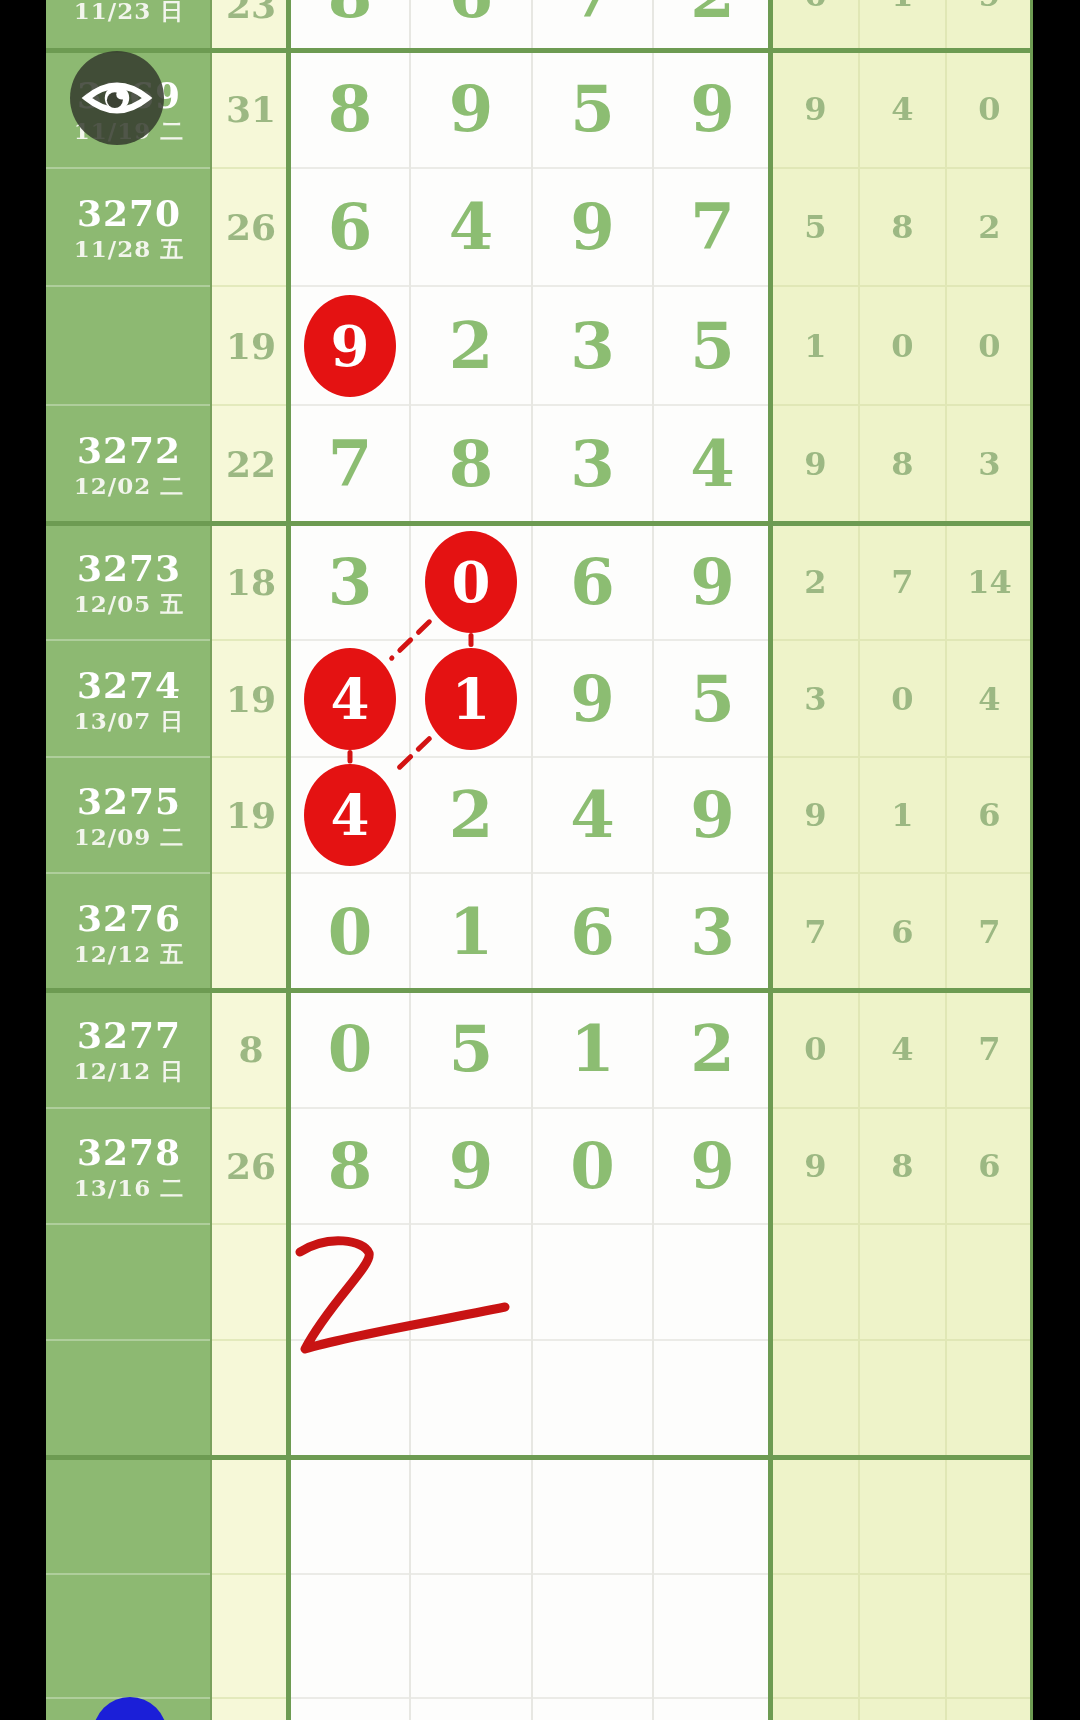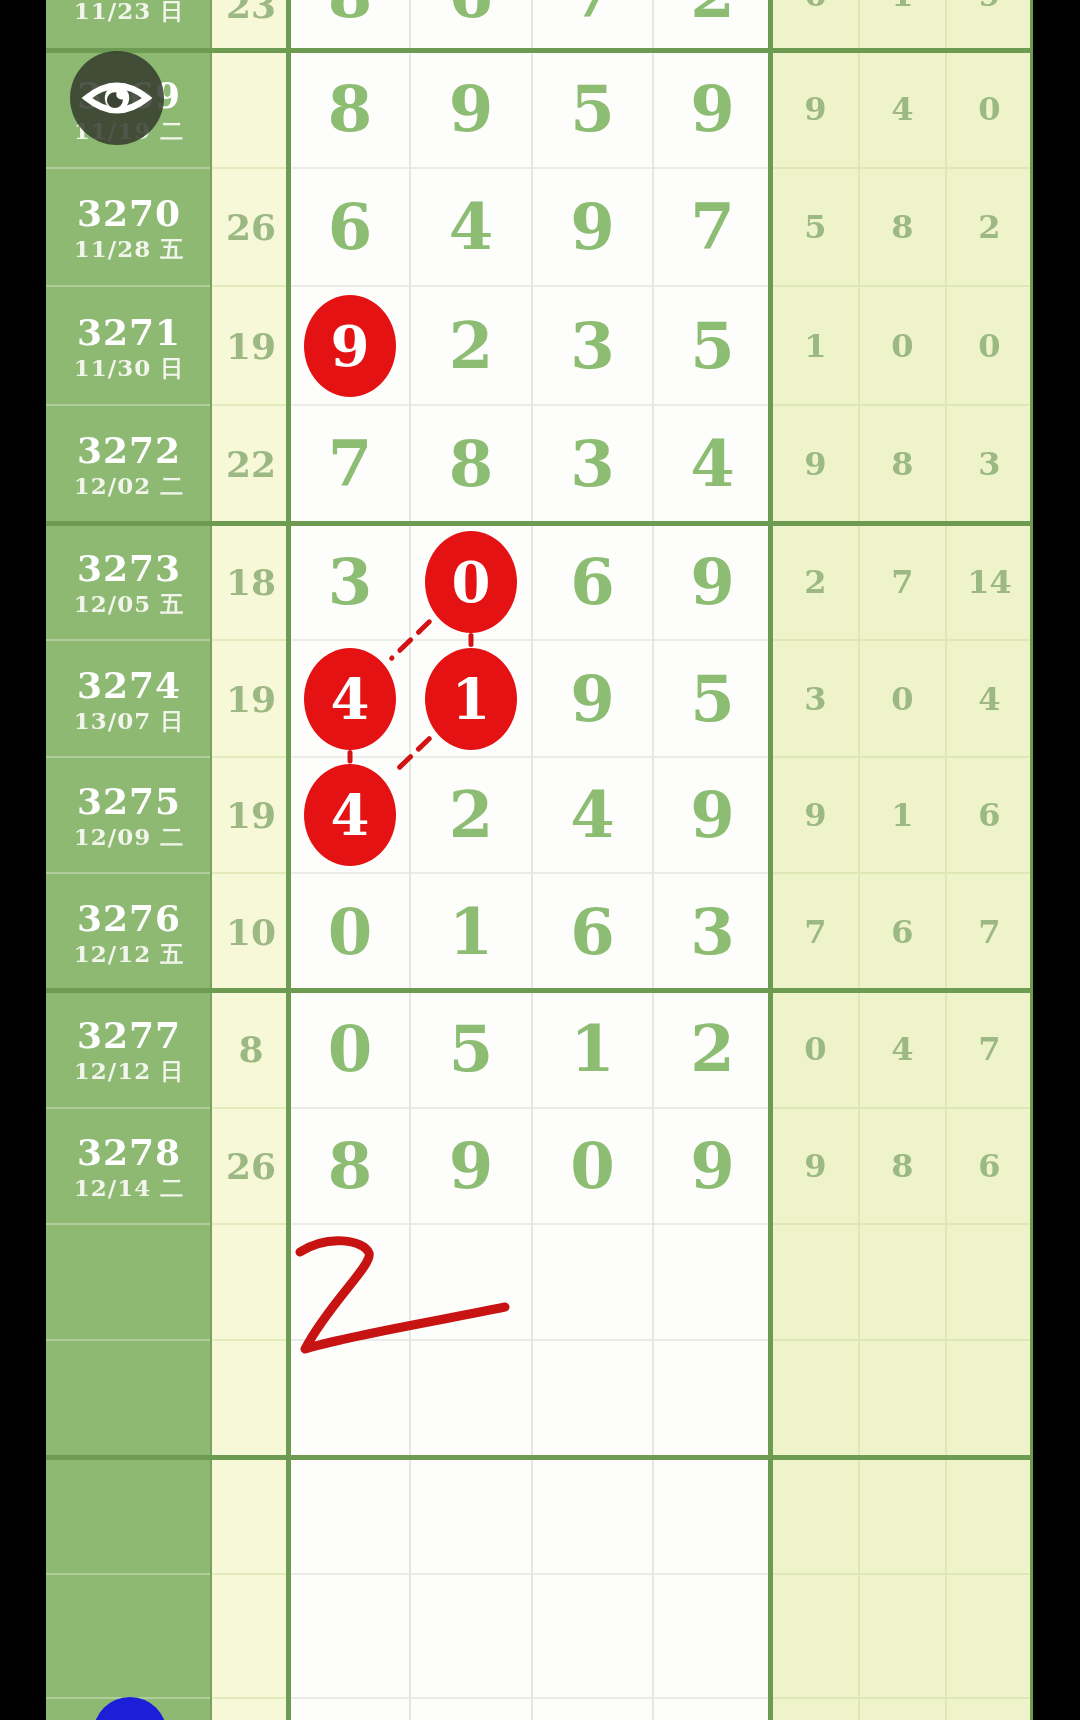--- a/index.html
+++ b/index.html
@@ -88,20 +88,23 @@
             <span class="rdigit">9</span>
           </div>
         </div>
         <div class="row" style="top: 50px; height: 118px;">
           <div class="cell label-cell">
             <div class="label-inner">
               <span class="period">3269</span>
               <span class="date">11/19 二</span>
             </div>
           </div>
+          <div class="cell sum-cell">
+            <span class="sum-span">31</span>
+          </div>
           <div class="cell" style="left: 244px; width: 120px;">
             <span class="bigdigit">8</span>
           </div>
           <div class="cell" style="left: 364px; width: 122px;">
             <span class="bigdigit">9</span>
           </div>
           <div class="cell" style="left: 486px; width: 121px;">
             <span class="bigdigit">5</span>
           </div>
           <div class="cell" style="left: 607px; width: 119px;">
@@ -143,26 +146,20 @@
             <span class="rdigit">5</span>
           </div>
           <div class="cell" style="left: 813px; width: 87px;">
             <span class="rdigit">8</span>
           </div>
           <div class="cell" style="left: 900px; width: 87px;">
             <span class="rdigit">2</span>
           </div>
         </div>
         <div class="row" style="top: 286px; height: 119px;">
-          <div class="cell label-cell">
-            <div class="label-inner">
-              <span class="period">3271</span>
-              <span class="date">11/30 日</span>
-            </div>
-          </div>
           <div class="cell sum-cell">
             <span class="sum-span">19</span>
           </div>
           <div class="cell" style="left: 244px; width: 120px;">
             <div class="redcircle">
               <span>9</span>
             </div>
           </div>
           <div class="cell" style="left: 364px; width: 122px;">
             <span class="bigdigit">2</span>
@@ -319,23 +316,20 @@
             <span class="rdigit">6</span>
           </div>
         </div>
         <div class="row" style="top: 873px; height: 117px;">
           <div class="cell label-cell">
             <div class="label-inner">
               <span class="period">3276</span>
               <span class="date">12/12 五</span>
             </div>
           </div>
-          <div class="cell sum-cell">
-            <span class="sum-span">10</span>
-          </div>
           <div class="cell" style="left: 244px; width: 120px;">
             <span class="bigdigit">0</span>
           </div>
           <div class="cell" style="left: 364px; width: 122px;">
             <span class="bigdigit">1</span>
           </div>
           <div class="cell" style="left: 486px; width: 121px;">
             <span class="bigdigit">6</span>
           </div>
           <div class="cell" style="left: 607px; width: 119px;">
@@ -380,21 +374,21 @@
             <span class="rdigit">4</span>
           </div>
           <div class="cell" style="left: 900px; width: 87px;">
             <span class="rdigit">7</span>
           </div>
         </div>
         <div class="row" style="top: 1108px; height: 116px;">
           <div class="cell label-cell">
             <div class="label-inner">
               <span class="period">3278</span>
-              <span class="date">12/14 二</span>
+              <span class="date">13/16 二</span>
             </div>
           </div>
           <div class="cell sum-cell">
             <span class="sum-span">26</span>
           </div>
           <div class="cell" style="left: 244px; width: 120px;">
             <span class="bigdigit">8</span>
           </div>
           <div class="cell" style="left: 364px; width: 122px;">
             <span class="bigdigit">9</span>

